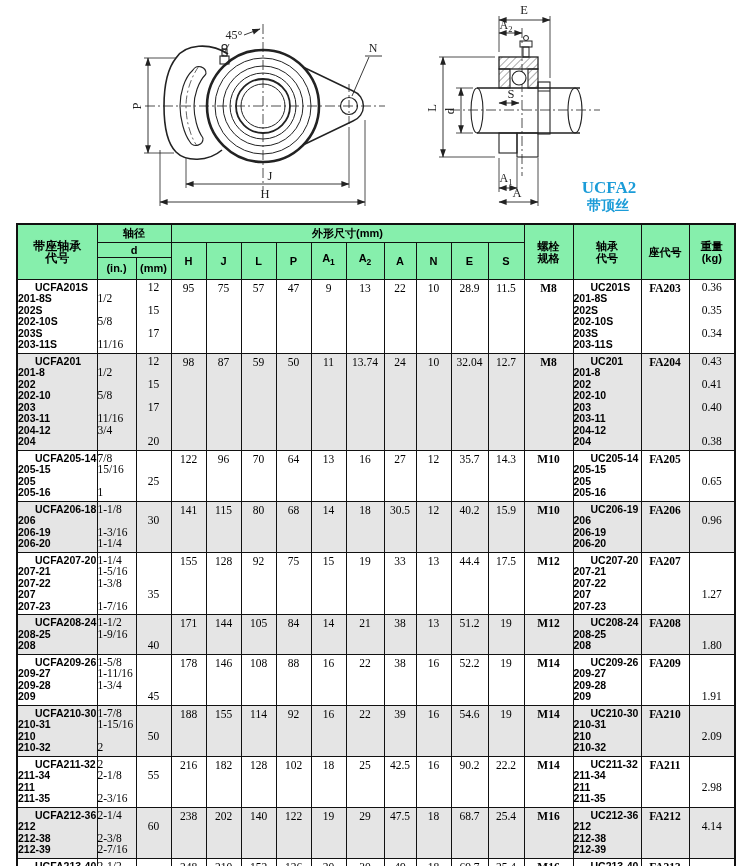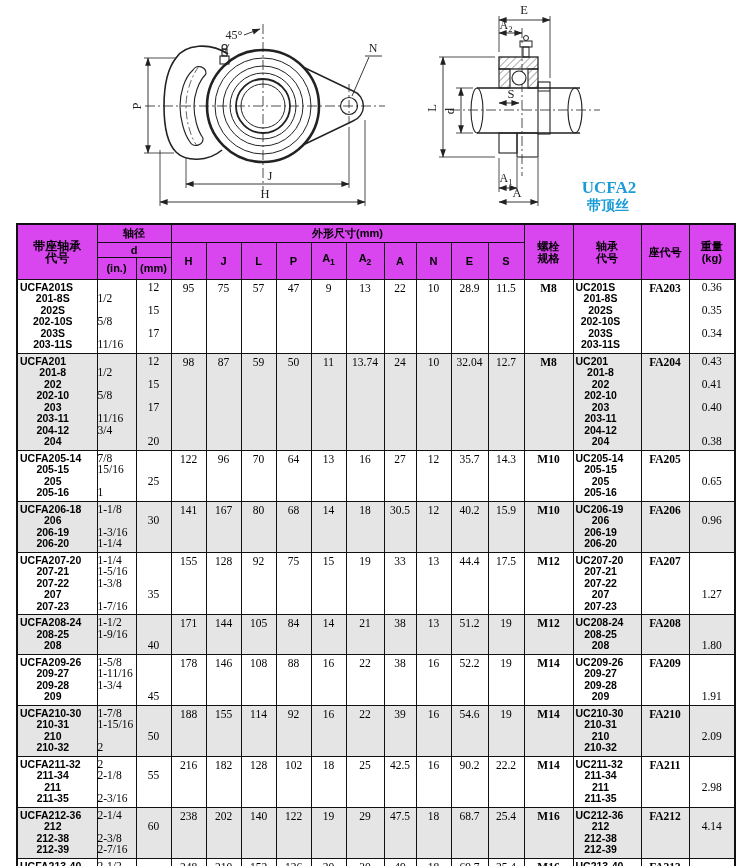--- a/index.html
+++ b/index.html
@@ -9,37 +9,37 @@
   }
   svg.fig { position:absolute; top:0; left:0; }
 
   table.spec {
     position:absolute; top:223px; left:16px;
     width:718px; border-collapse:collapse; table-layout:fixed;
     border:2px solid #111;
   }
   .spec th, .spec td { border:1px solid #111; padding:0; overflow:hidden; }
   .spec thead th {
-    background:#d946ef; font-weight:bold; vertical-align:middle;
+    background:#86efac; font-weight:bold; vertical-align:middle;
     font-size:11px; line-height:12px; white-space:pre-line; color:#000;
   }
   .h-tall { height:18px; }
   .h-mid  { height:15px; }
   .h-low  { height:22px; }
   .dimletter { font-size:12.5px; font-weight:bold; }
   sub.dimsub { font-size:8.5px; font-weight:bold; }
 
   .spec tbody td { background:#fff; vertical-align:top; }
   .spec tbody tr.alt td { background:#e5e5e5; }
   .spec tbody td { padding-top:2px; padding-bottom:2px; }
 
   .pre  { white-space:pre-line; line-height:11.5px; }
   .code { font-weight:bold; font-size:10.5px; line-height:11.5px; }
-  .code .main { text-align:left; padding-left:2px; }
-  .code .subs { text-align:center; padding-right:9px; }
+  .code .main { text-align:left; padding-left:17px; }
+  .code .subs { text-align:left; padding-right:9px; }
   .brg  .subs { padding-right:13px; }
   .num  { font-family:"Liberation Serif", serif; font-size:11.5px; }
   .ctr  { text-align:center; vertical-align:middle; }
   .tctr { text-align:center; }
   .bold { font-weight:bold; }
   .in-col { padding-left:3px; }
 </style>
 </head>
 <body>
 
@@ -370,21 +370,21 @@
 206-19
 206-20</div>
     </td>
     <td class="pre num in-col">1-1/8
 
 1-3/16
 1-1/4</td>
     <td class="pre num tctr">
 30</td>
     <td class="num ctr">141</td>
-    <td class="num ctr">167</td>
+    <td class="num ctr">115</td>
     <td class="num ctr">80</td>
     <td class="num ctr">68</td>
     <td class="num ctr">14</td>
     <td class="num ctr">18</td>
     <td class="num ctr">30.5</td>
     <td class="num ctr">12</td>
     <td class="num ctr">40.2</td>
     <td class="num ctr">15.9</td>
     <td class="num ctr bold">M10</td>
     <td class="code brg">

